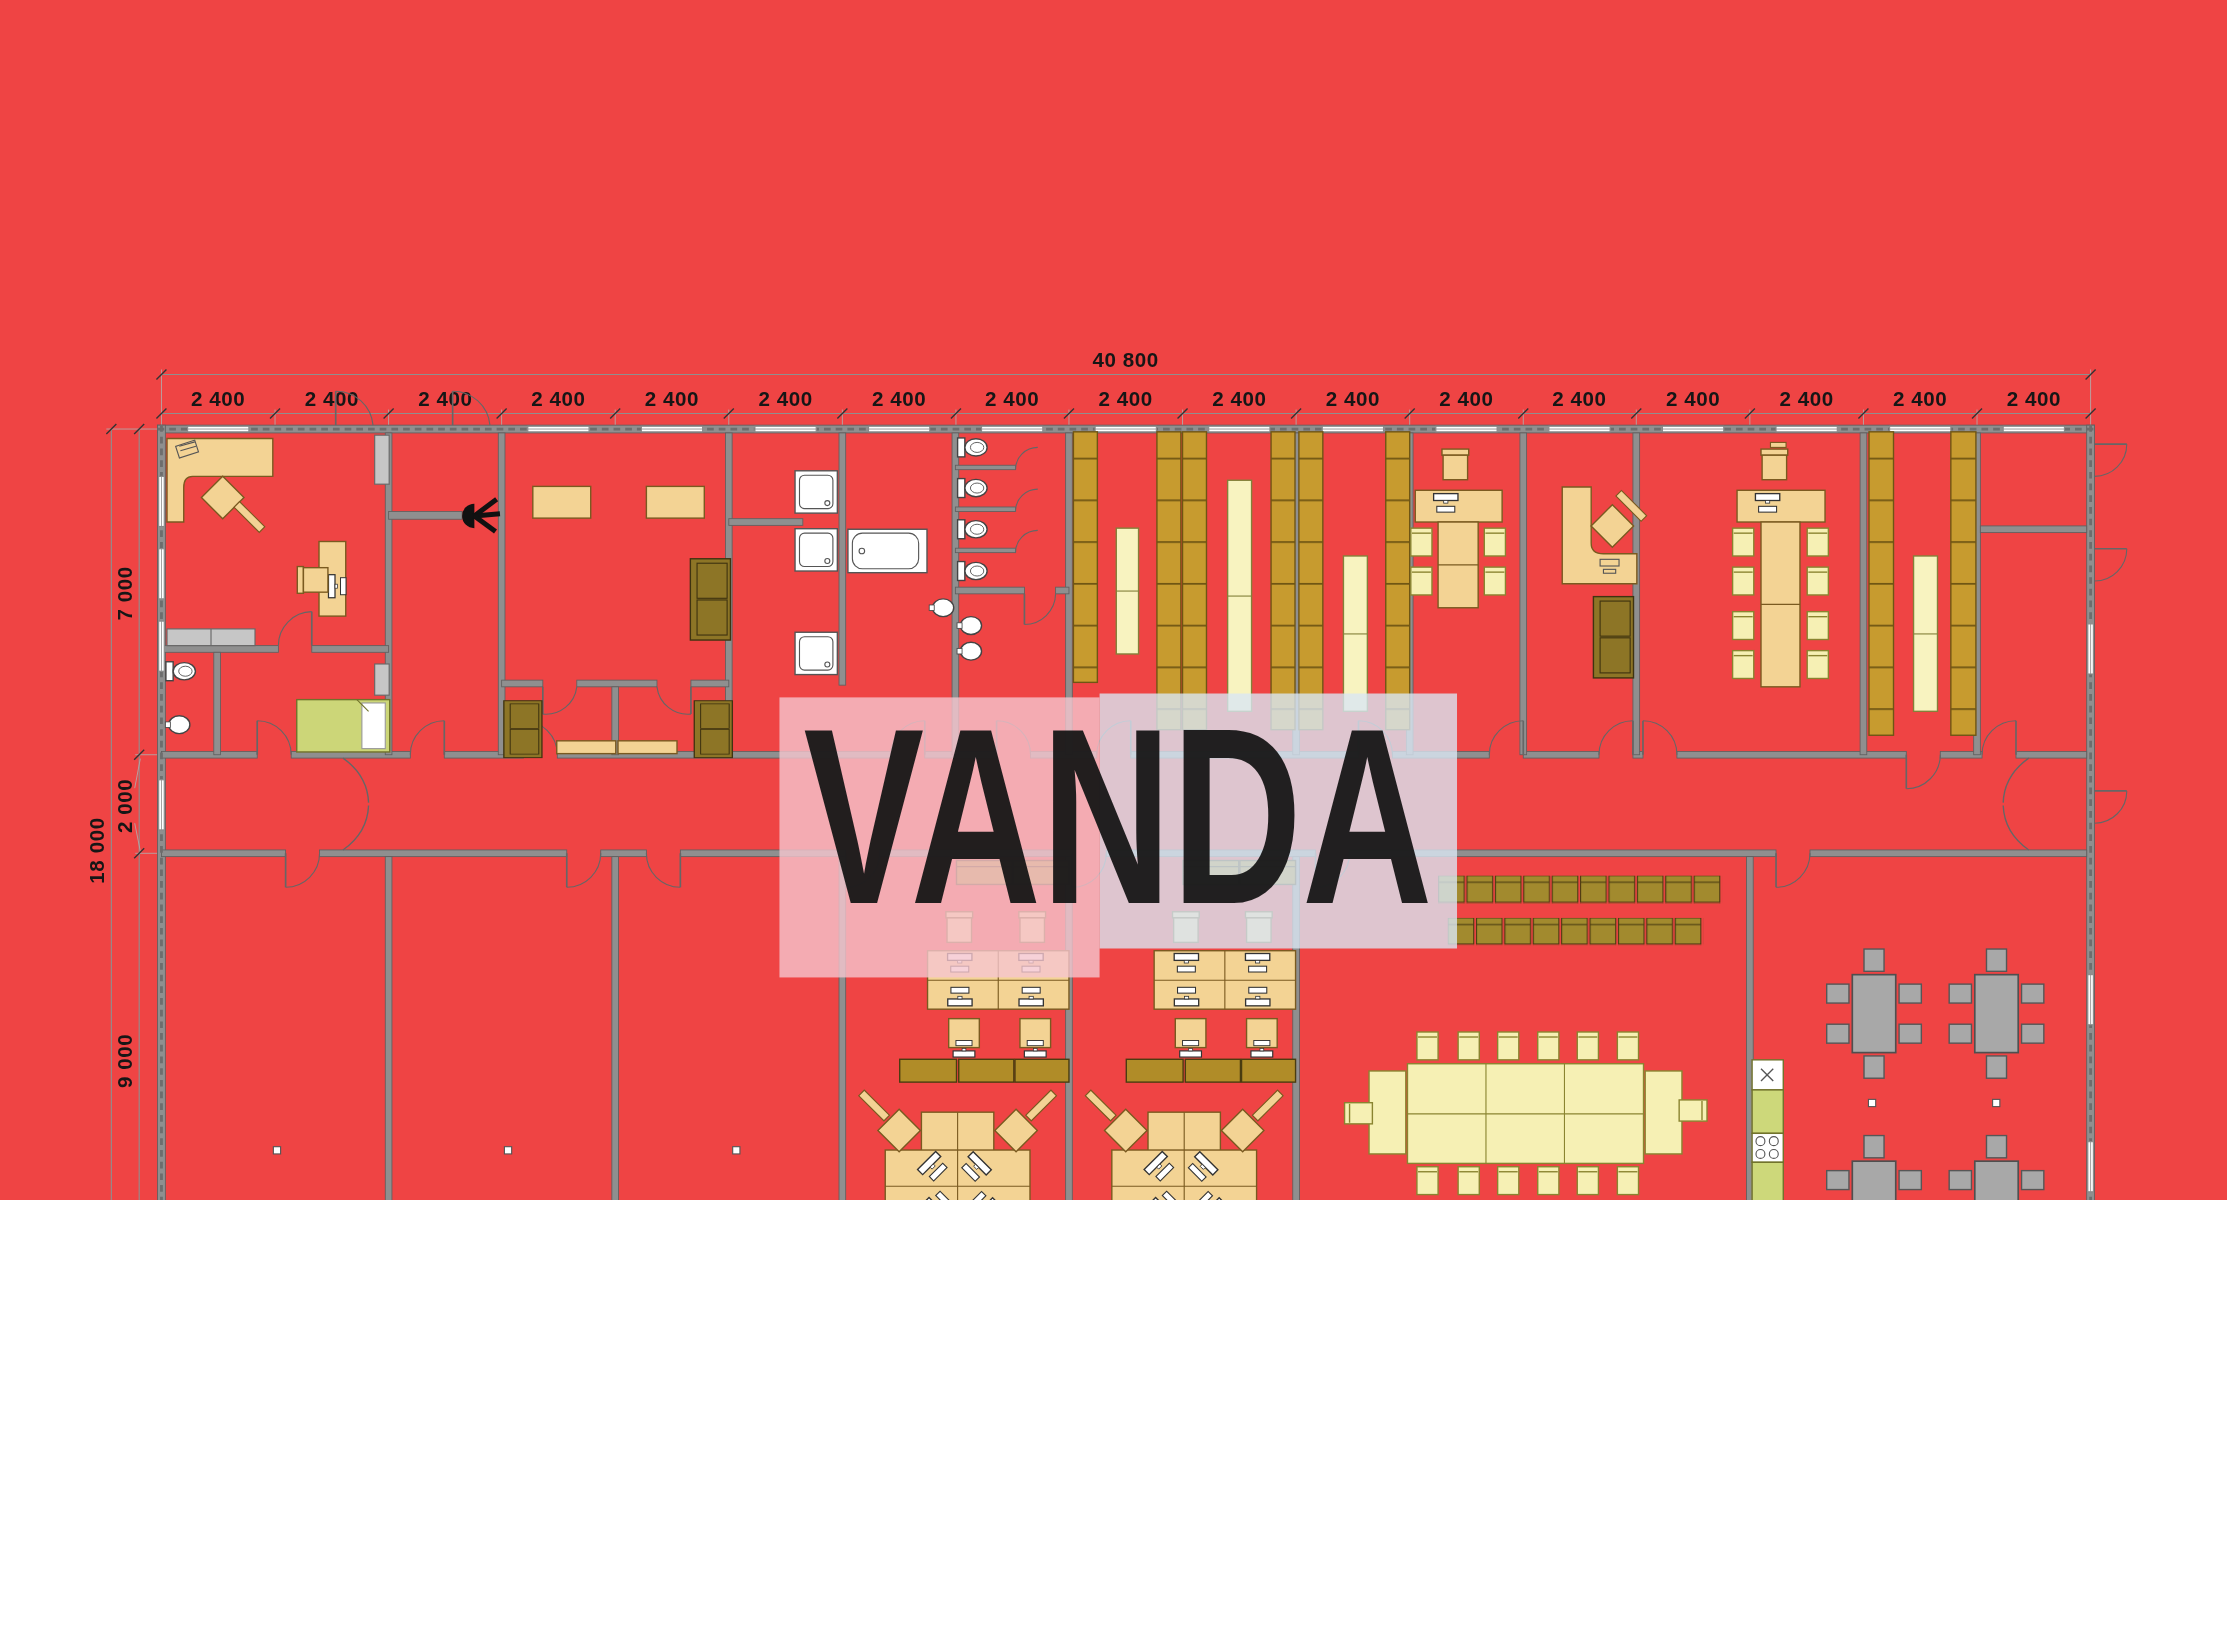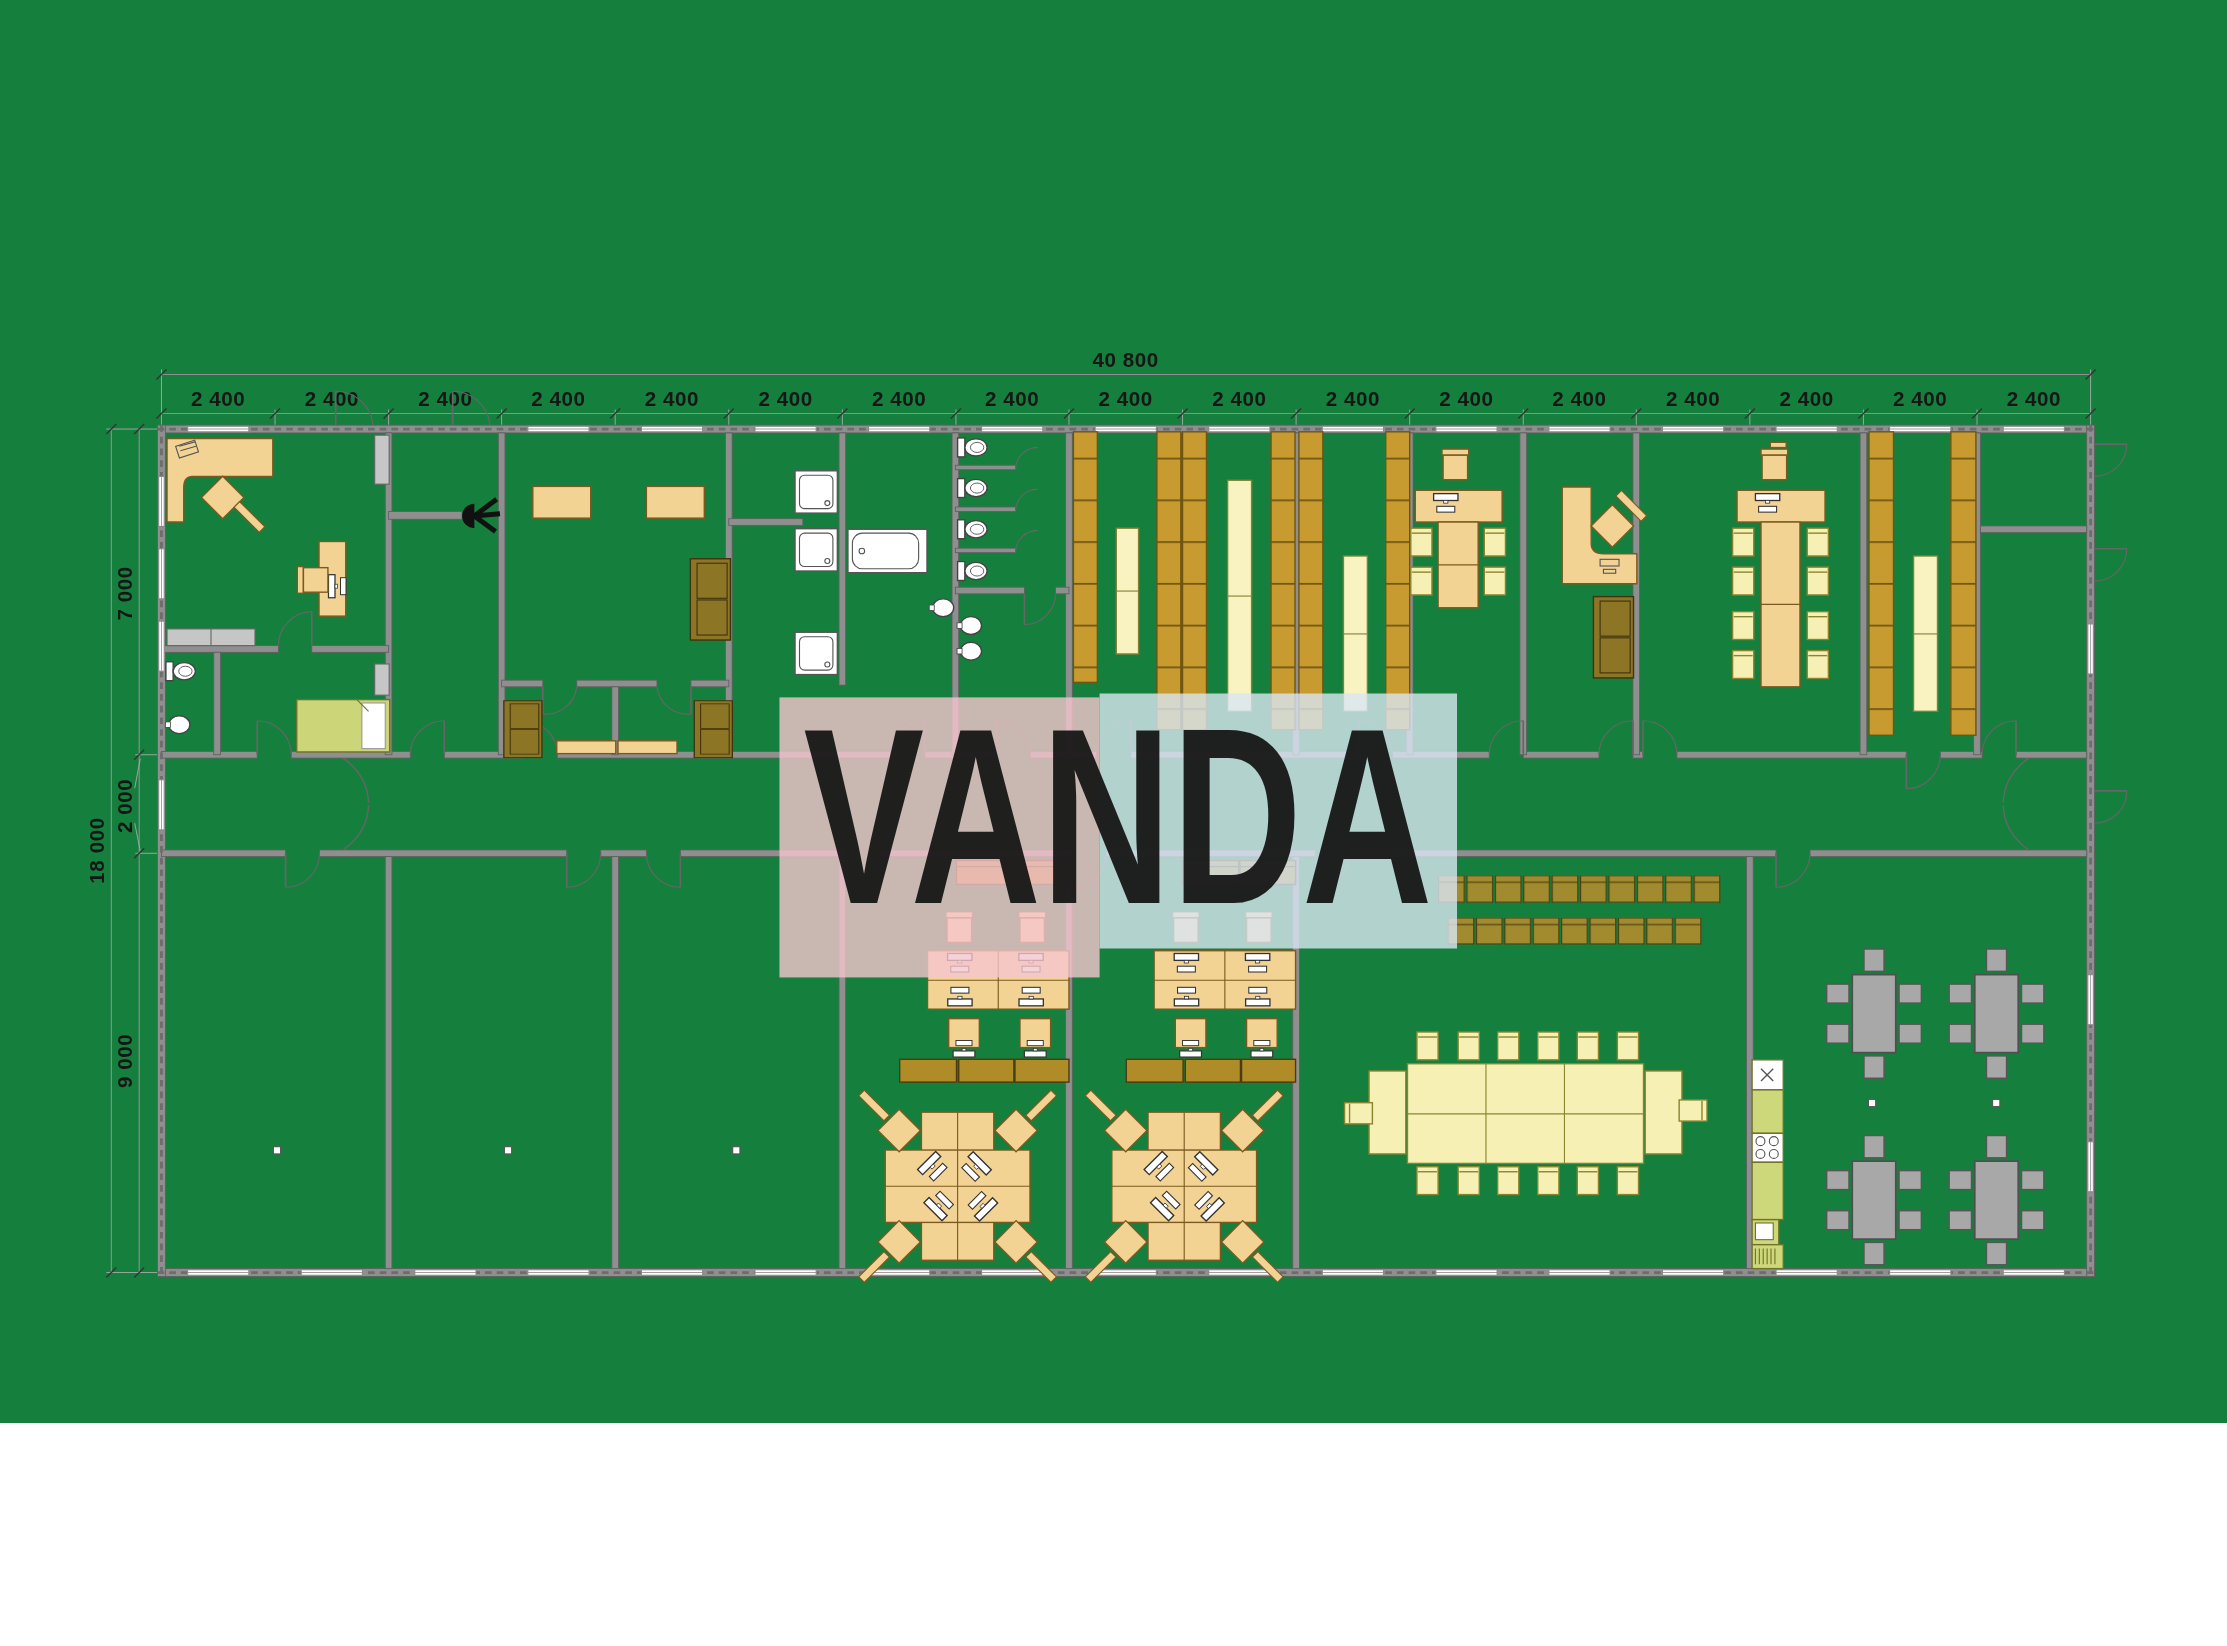--- a/index.html
+++ b/index.html
@@ -1,16 +1,16 @@
 <!DOCTYPE html>
 <html style="font-size:9px"><head>
 <meta charset="utf-8">
 <style>
   html,body{margin:0;padding:0;background:#ffffff;}
-  #stage{width:2227px;height:1423px;position:relative;background:#15803d;}
+  #stage{width:2227px;height:1200px;position:relative;background:#ef4444;}
   svg{display:block;}
   text{font-family:"Liberation Sans", sans-serif;fill:#161616;}
   .dim{font-size:37px;font-weight:bold;letter-spacing:1px;}
   .wm-text{font-family:"Liberation Sans", sans-serif;font-weight:bold;}
 </style>
 </head>
 <body>
 
 <div id="stage">
 <svg width="2227" height="1647" viewBox="0 0 4000 2957" xmlns="http://www.w3.org/2000/svg">

